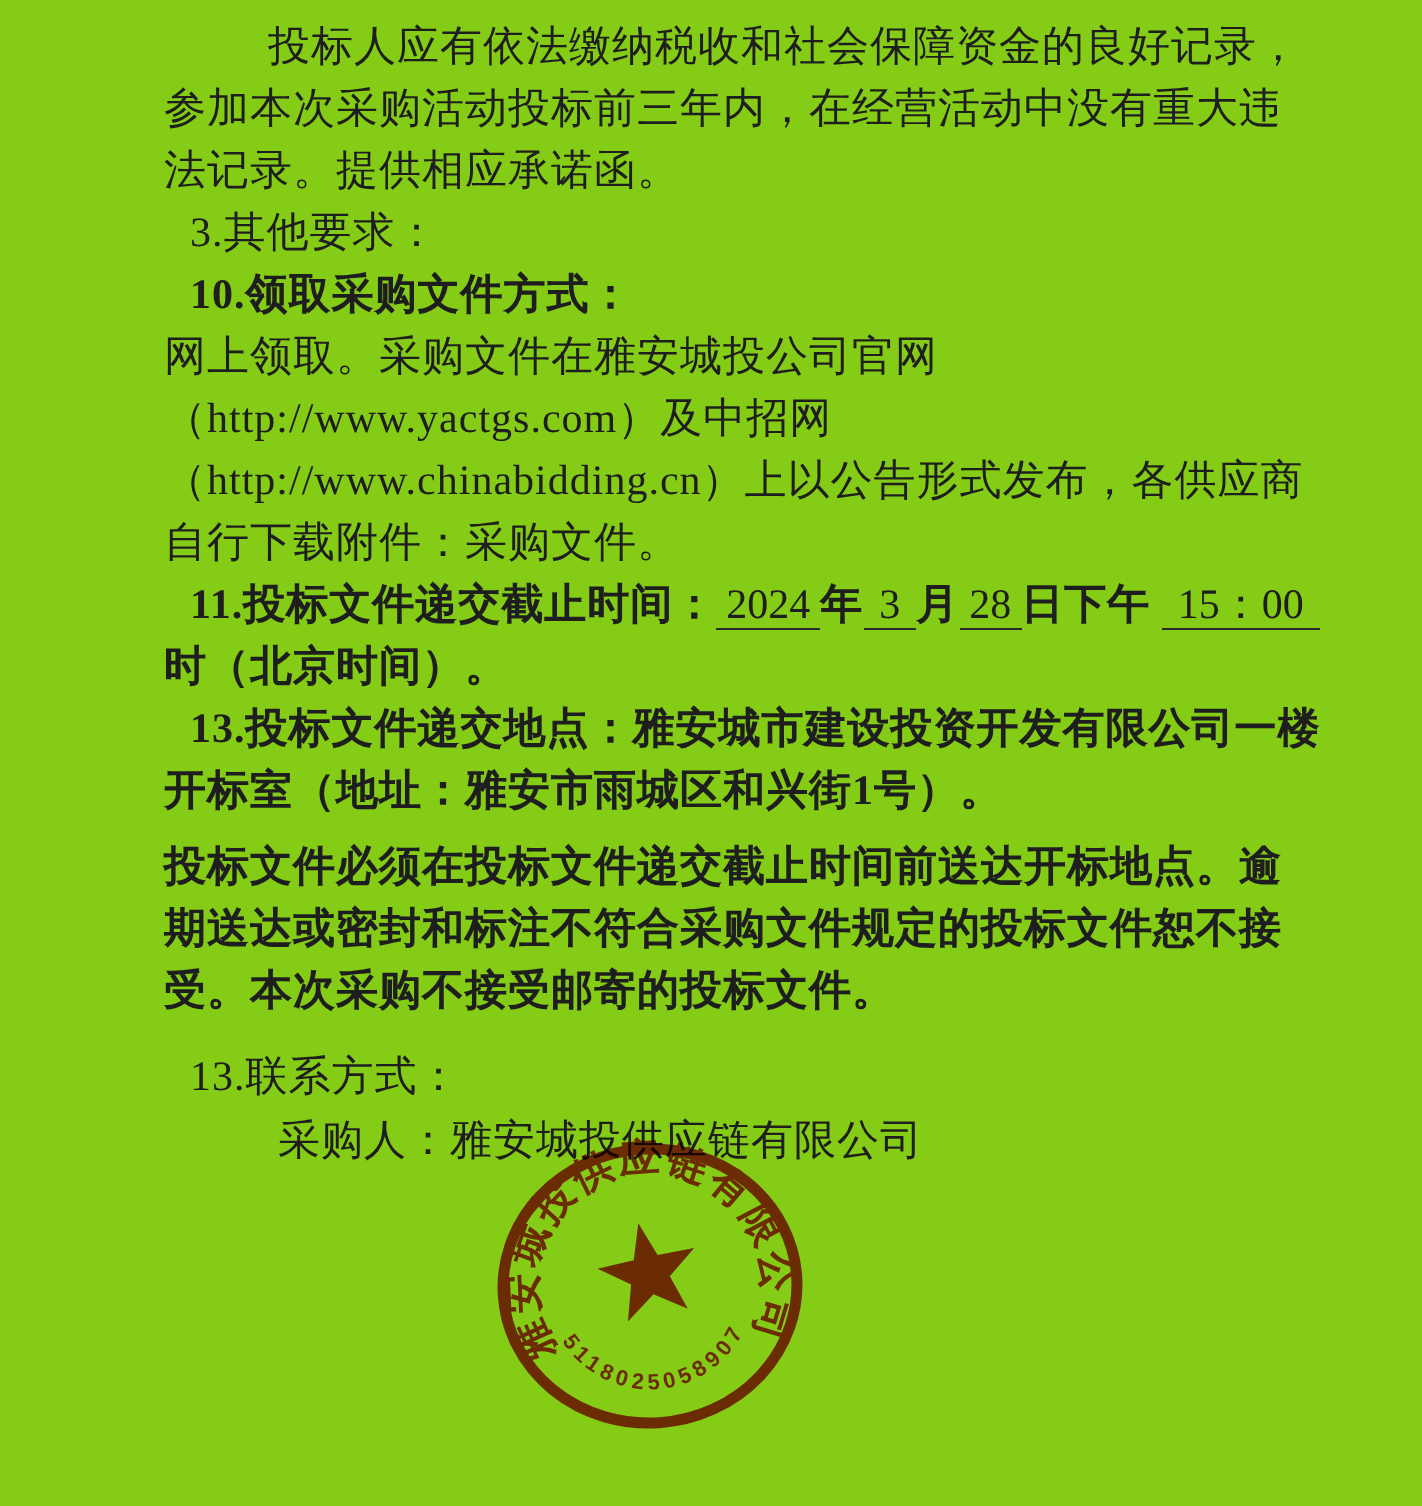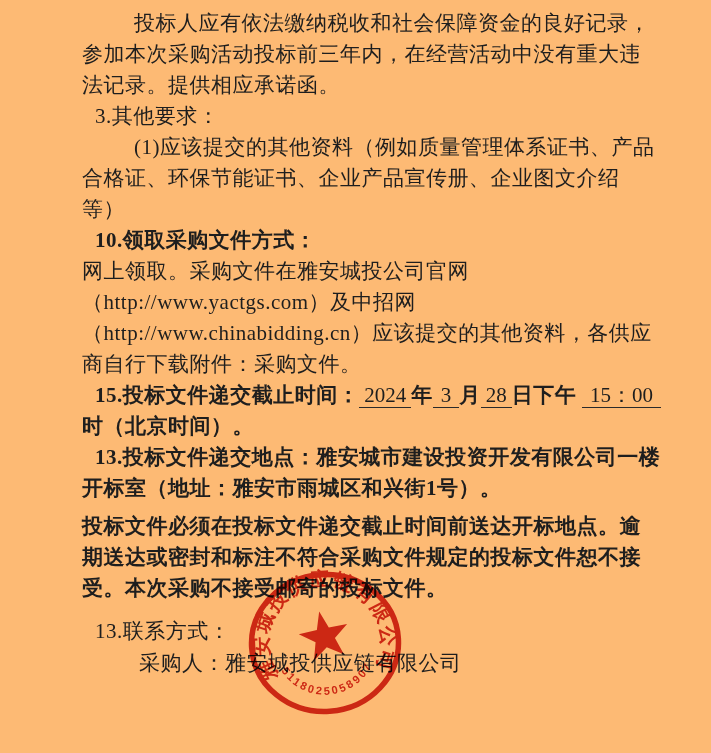--- a/index.html
+++ b/index.html
@@ -1,21 +1,21 @@
 <!DOCTYPE html>
 <html><head>
 <meta charset="utf-8">
 <style>
   html,body{margin:0;padding:0;}
   body{background:#e8e8e8;}
   .page{
     position:relative;
     width:711px;height:753px;
     margin:0 auto;
-    background:#fdba74;
+    background:#84cc16;
     overflow:hidden;
     font-family:"Liberation Serif","DejaVu Serif",serif;
     color:#1e1e1e;
     font-size:21px;
   }
   .content{
     position:absolute;
     left:82px;top:8px;
     width:580px;
   }
@@ -48,27 +48,26 @@
 </style>
 </head>
 <body>
 
 <div class="page">
   <div class="content">
 
     <p class="indent2">投标人应有依法缴纳税收和社会保障资金的良好记录，参加本次采购活动投标前三年内，在经营活动中没有重大违法记录。提供相应承诺函。</p>
 
     <p class="indent1">3.其他要求：</p>
-    <p class="indent2">(1)应该提交的其他资料（例如质量管理体系证书、产品合格证、环保节能证书、企业产品宣传册、企业图文介绍等）</p>
 
     <p class="indent1 b">10.领取采购文件方式：</p>
-    <p>网上领取。采购文件在雅安城投公司官网（http://www.yactgs.com）及中招网（http://www.chinabidding.cn）应该提交的其他资料，各供应商自行下载附件：采购文件。</p>
+    <p>网上领取。采购文件在雅安城投公司官网（http://www.yactgs.com）及中招网（http://www.chinabidding.cn）上以公告形式发布，各供应商自行下载附件：采购文件。</p>
 
     <p class="indent1">
-      <span class="b">15.投标文件递交截止时间：</span><span class="u num">2024</span><span class="b">年</span><span class="u u-wide num">3</span><span class="b">月</span><span class="u num">28</span><span class="b">日下午</span> <span class="u u-wide num">15：00</span><span class="b">时（北京时间）。</span>
+      <span class="b">11.投标文件递交截止时间：</span><span class="u num">2024</span><span class="b">年</span><span class="u u-wide num">3</span><span class="b">月</span><span class="u num">28</span><span class="b">日下午</span> <span class="u u-wide num">15：00</span><span class="b">时（北京时间）。</span>
     </p>
 
 
     <p class="indent1 b">13.投标文件递交地点：雅安城市建设投资开发有限公司一楼开标室（地址：雅安市雨城区和兴街1号）。</p>
 
     <p class="b gap-s">投标文件必须在投标文件递交截止时间前送达开标地点。逾期送达或密封和标注不符合采购文件规定的投标文件恕不接受。本次采购不接受邮寄的投标文件。</p>
 
     <p class="indent1 gap-m">13.联系方式：</p>
     <p class="contact-line">采购人：雅安城投供应链有限公司</p>
 

